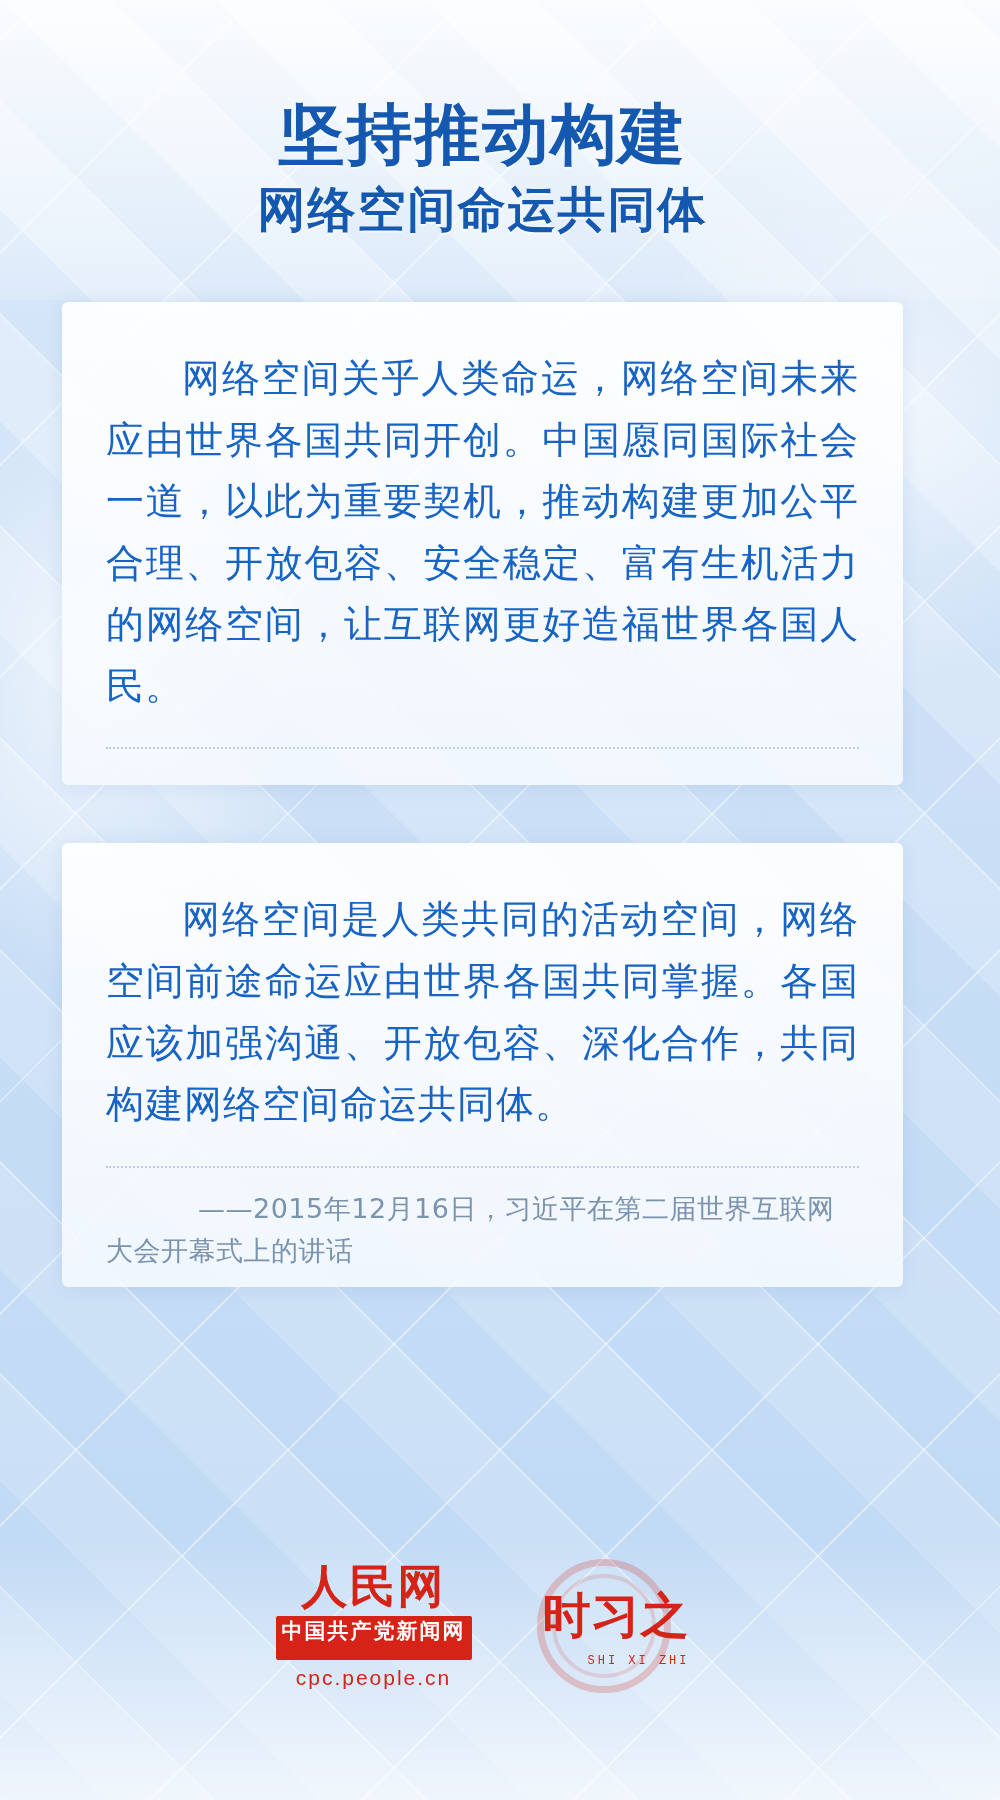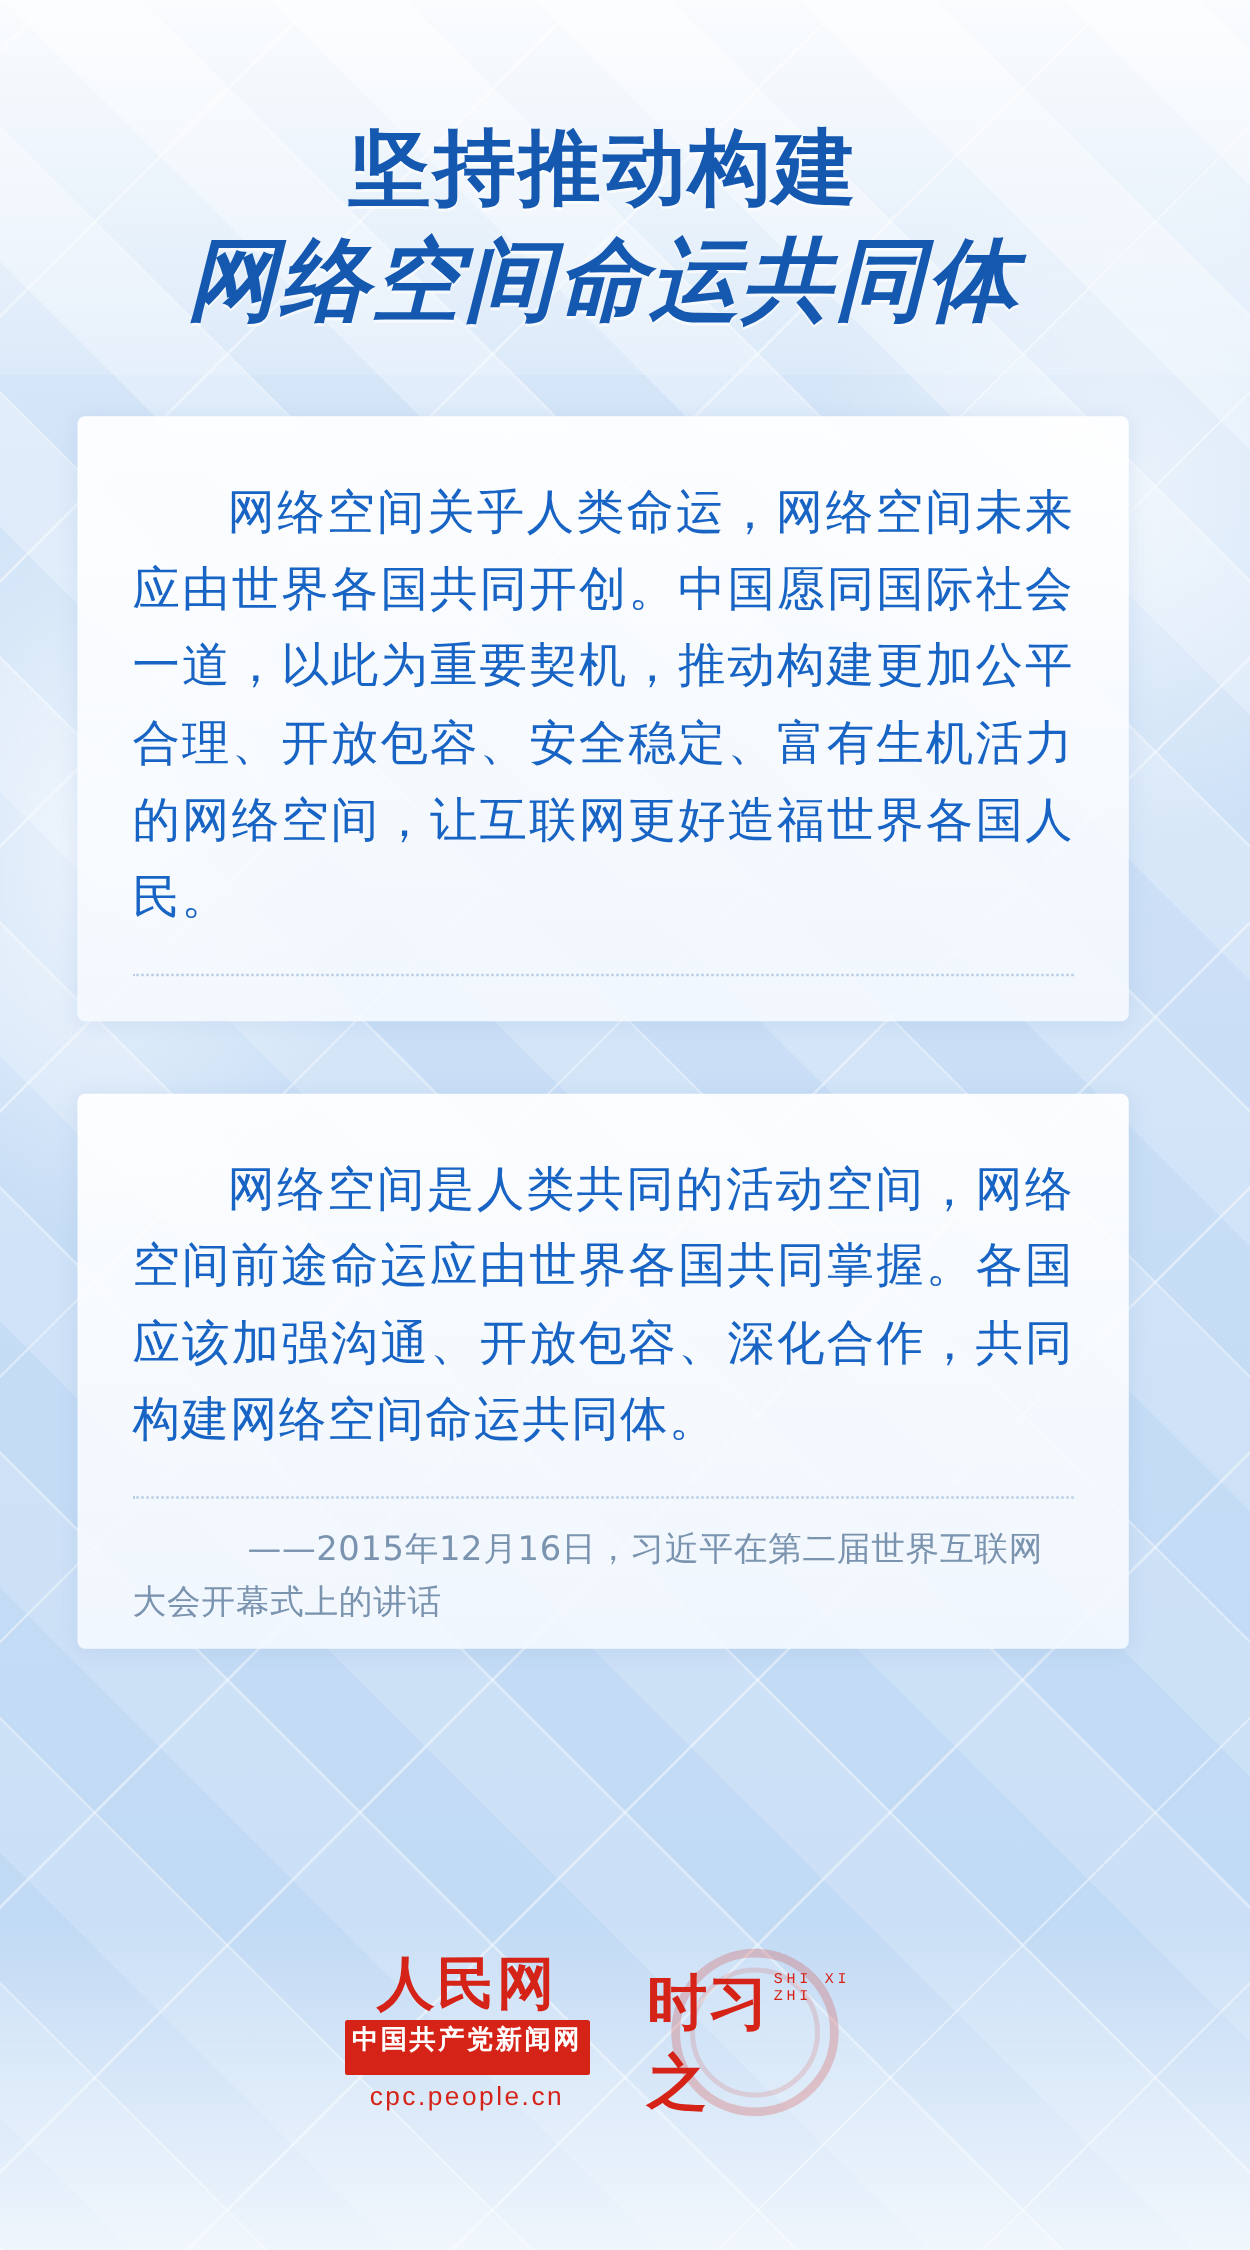--- a/index.html
+++ b/index.html
@@ -77,23 +77,22 @@
   .title-line {
     font-family: "DejaVu Sans", "Liberation Sans", sans-serif;
     font-weight: bold;
     font-size: 66px;
     line-height: 1.3;
     letter-spacing: 2px;
     color: #1558b0;
     text-shadow: 0 2px 0 rgba(255,255,255,0.65);
   }
   .title-line.second {
-    font-size: 72px;
+    font-size: 48px;
     color: #1558b0;
-    font-style: italic;
   }
 
   
   .cards {
     margin-top: 62px;
     padding: 0 62px;
   }
   .quote-card {
     background: linear-gradient(180deg, rgba(255,255,255,0.92) 0%, rgba(246,250,255,0.88) 100%);
     border-radius: 6px;
@@ -166,22 +165,22 @@
     font-size: 21px;
     color: #d62318;
     letter-spacing: 2px;
   }
 
   .logo-shixizhi {
     position: relative;
     width: 172px;
     height: 112px;
     display: flex;
-    flex-direction: row;
-    align-items: flex-start;
+    flex-direction: column;
+    align-items: flex-end;
     justify-content: center;
   }
   .seal-ring {
     position: absolute;
     left: 50%;
     top: 50%;
     transform: translate(-50%, -50%);
     width: 120px;
     height: 120px;
     border-radius: 50%;

